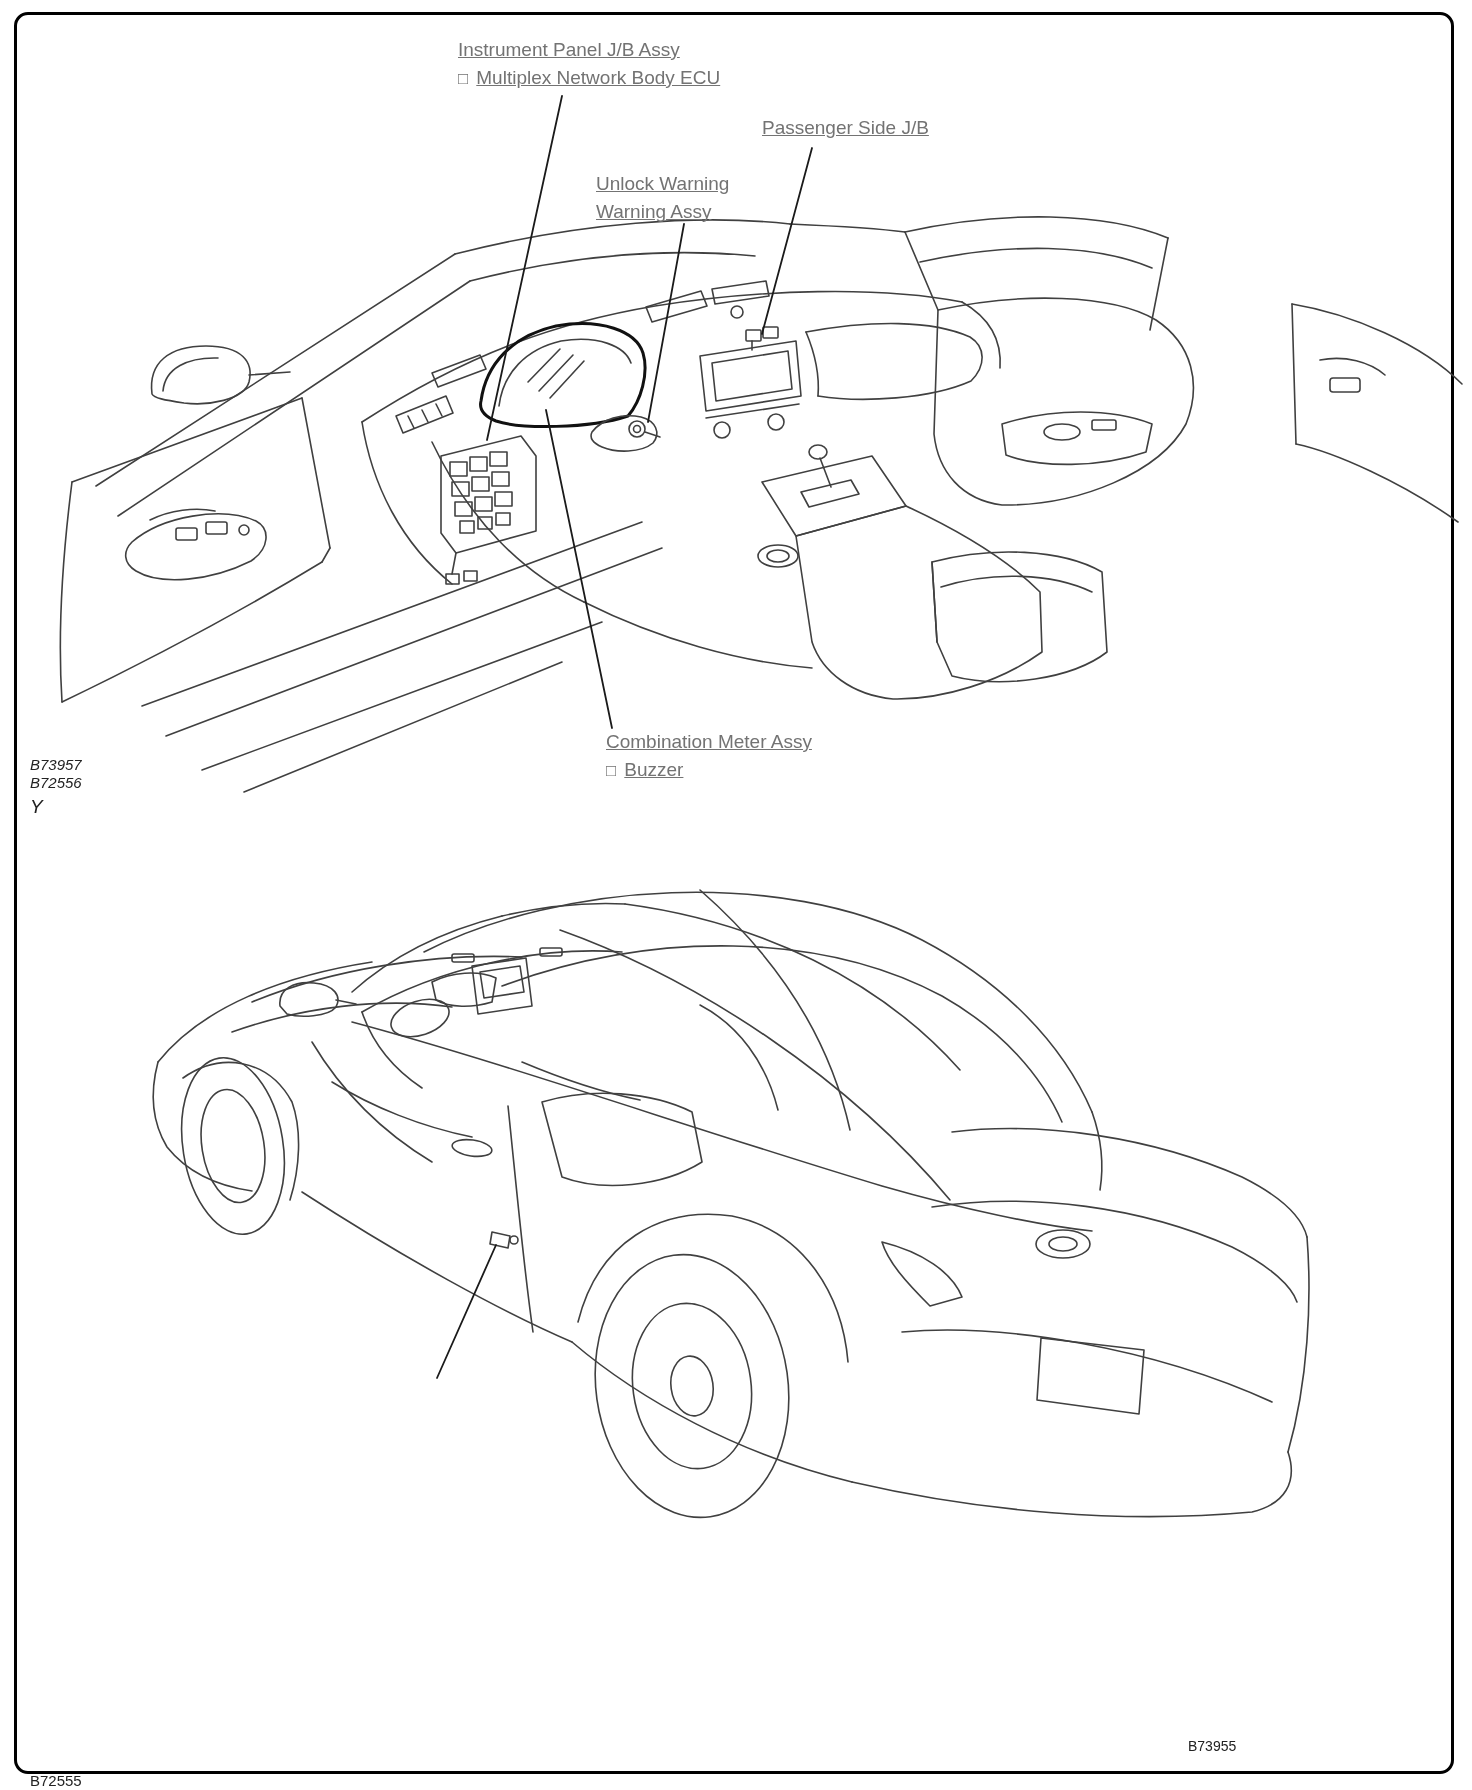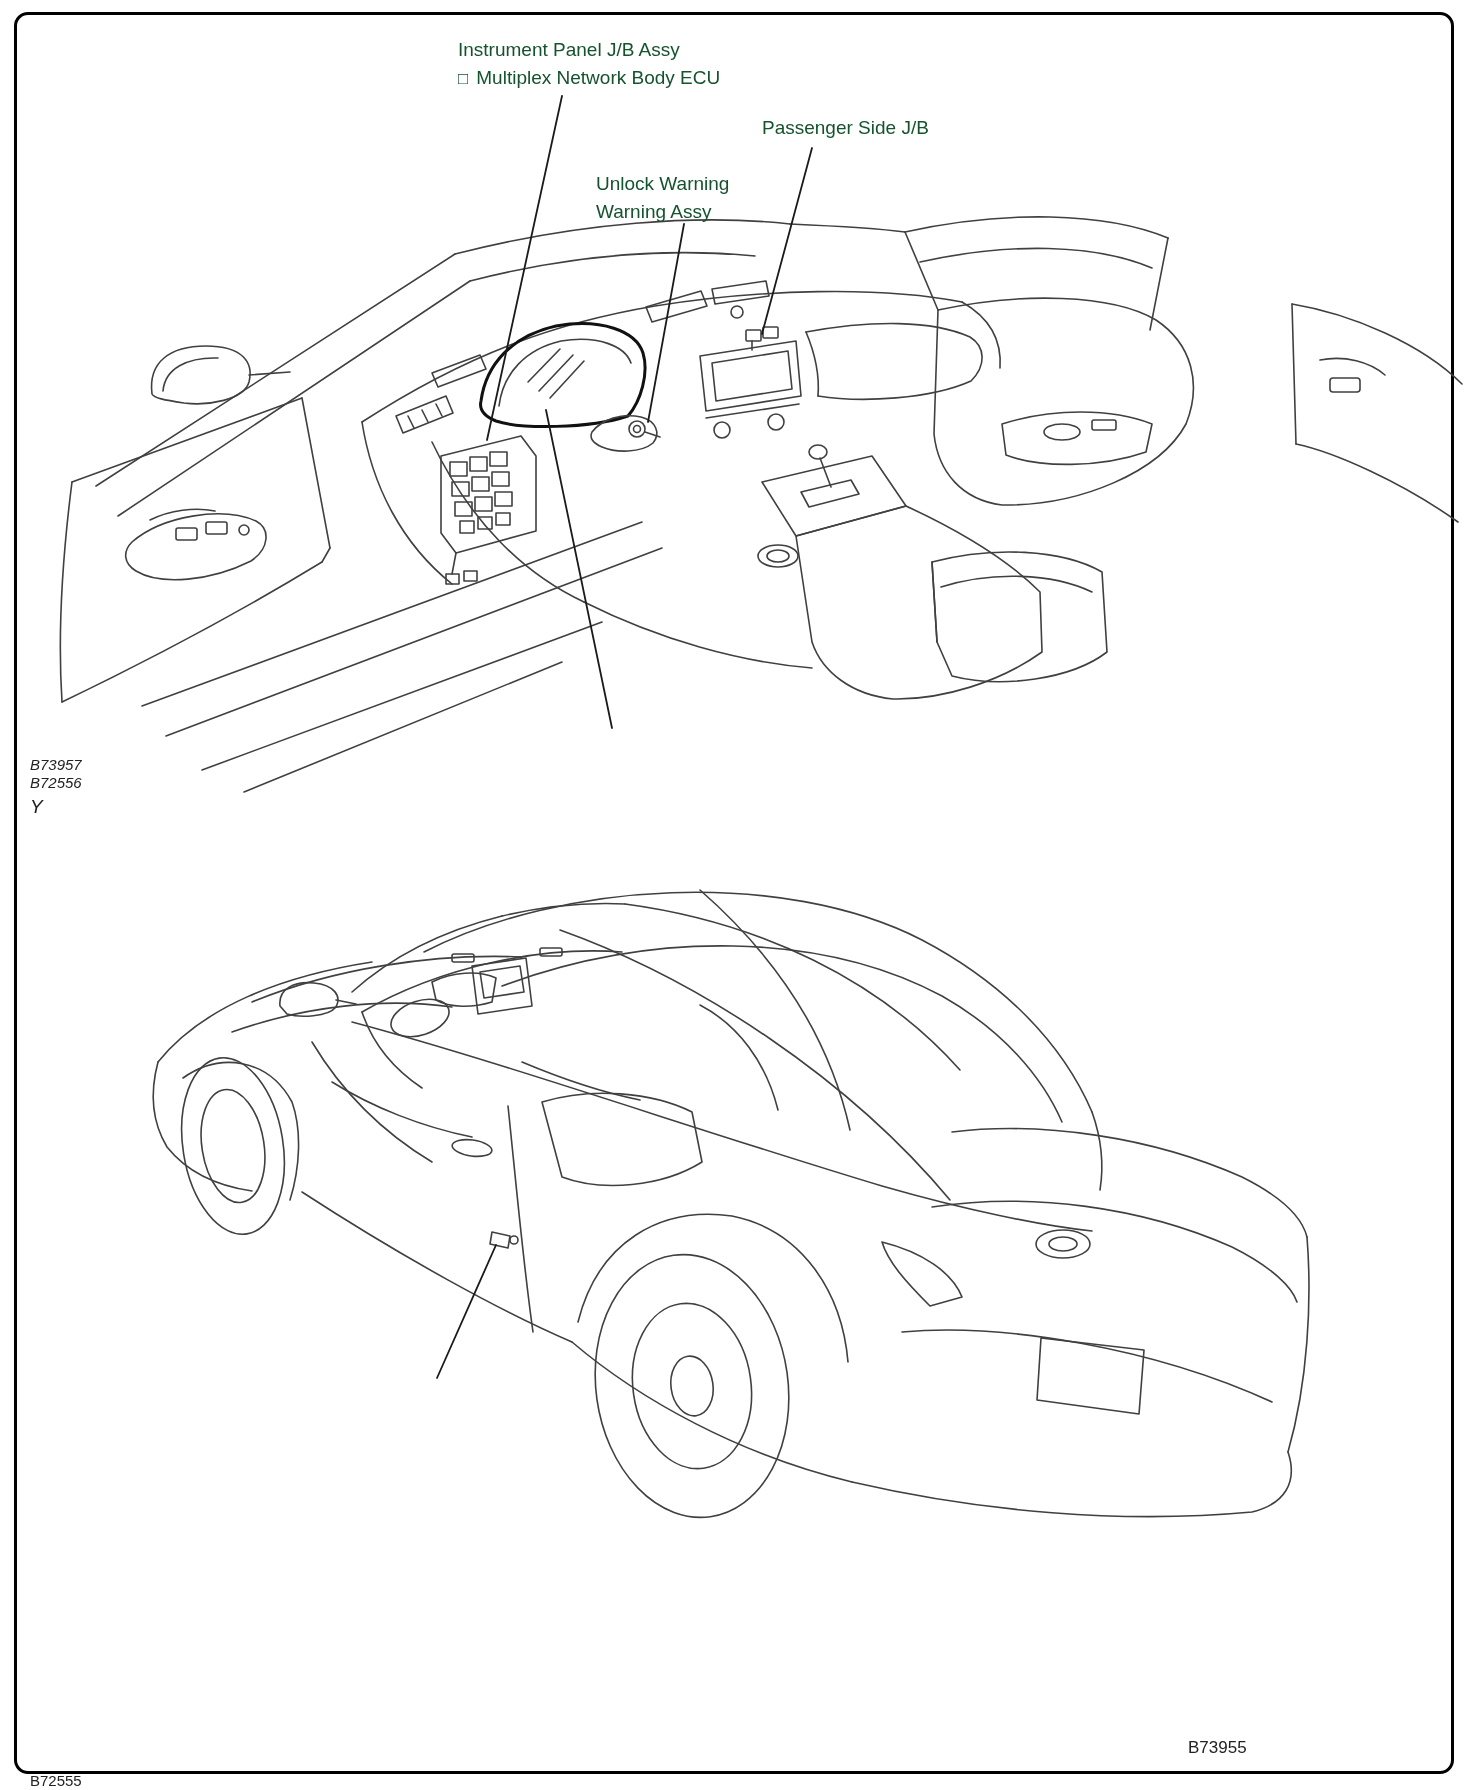--- a/index.html
+++ b/index.html
@@ -11,30 +11,31 @@
   }
   .frame {
     position:absolute; left:14px; top:12px; right:18px; bottom:16px;
     border:3px solid #000000; border-radius:14px;
     pointer-events:none;
   }
   .art {
     position:absolute; left:0; top:0; width:1472px; height:1790px;
   }
   .label {
-    position:absolute; font-size:19px; line-height:28px; color:#14532d;
+    position:absolute; font-size:19px; line-height:28px; color:#737373;
     white-space:nowrap;
+    text-decoration:underline;
   }
   .label .bullet { display:inline-block; margin-right:8px; font-size:17px; }
   .refcodes {
     position:absolute; font-size:15px; line-height:18px; color:#222222;
   }
   .refcodes .ycode { font-size:19px; margin-top:6px; }
   .figcode {
-    position:absolute; font-size:17px; color:#222222;
+    position:absolute; font-size:14px; color:#222222;
   }
 </style>
 </head>
 <body>
 
 <div class="page">
 
   <div class="frame"></div>
 
   <svg class="art" viewBox="0 0 1472 1790" xmlns="http://www.w3.org/2000/svg">
@@ -276,20 +277,26 @@
 
   <div class="label" style="left:762px; top:114px;text-align:right;">
     <span>Passenger Side J/B</span>
   </div>
 
   <div class="label" style="left:596px; top:170px;">
     <div><span>Unlock Warning</span></div>
     <div><span>Warning Assy</span></div>
   </div>
 
+  <div class="label" style="left:606px; top:728px;">
+    <div><span>Combination Meter Assy</span></div>
+    <div>
+      <span class="bullet">□</span><span>Buzzer</span>
+    </div>
+  </div>
 
   <div class="refcodes" style="left:30px; top:756px;font-style:italic;">
     <div>B73957</div>
     <div>B72556</div>
     <div class="ycode">Y</div>
   </div>
 
 
   <div class="refcodes" style="left:30px; top:1736px;margin-top:36px;">
     <div>B72555</div>

